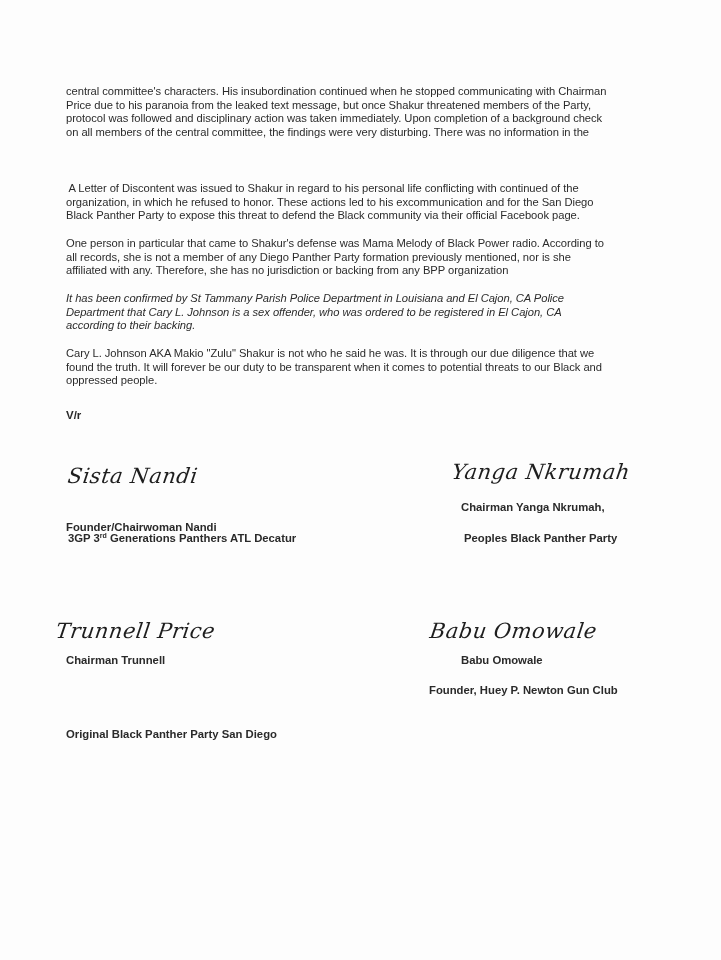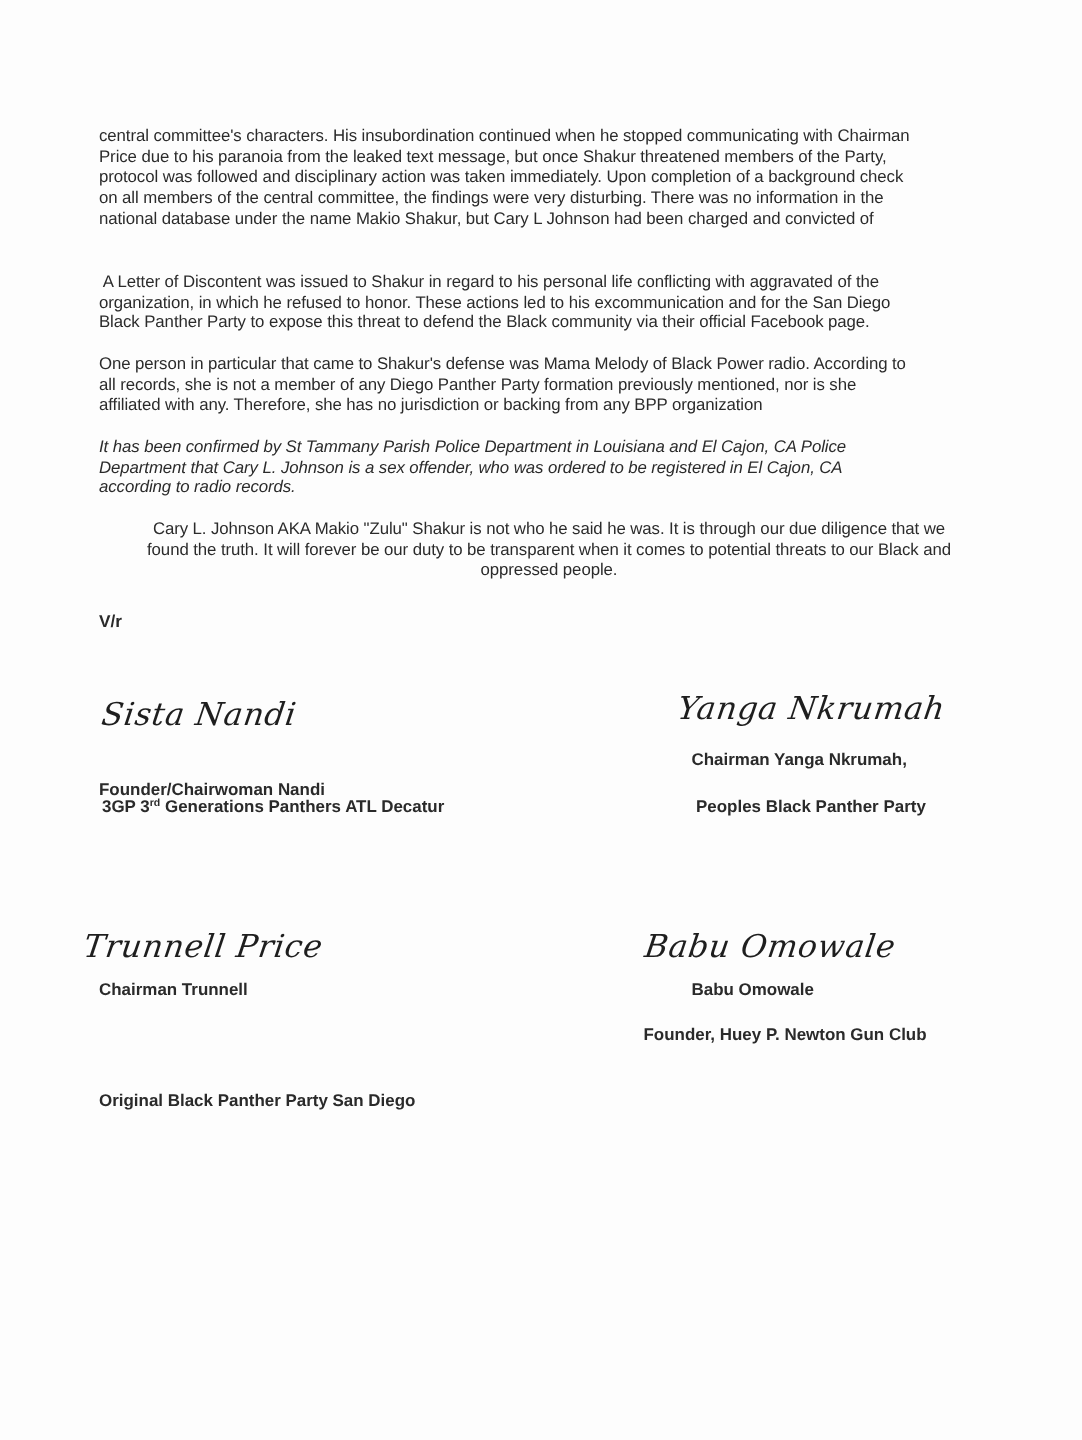--- a/index.html
+++ b/index.html
@@ -50,42 +50,41 @@
 <body>
 
 <div class="page">
 
   <div class="body-text" style="top:85px;">
     <p class="para" style="top:0px;">
       <span class="line">central committee's characters. His insubordination continued when he stopped communicating with Chairman</span>
       <span class="line">Price due to his paranoia from the leaked text message, but once Shakur threatened members of the Party,</span>
       <span class="line">protocol was followed and disciplinary action was taken immediately.  Upon completion of a background check</span>
       <span class="line">on all members of the central committee, the findings were very disturbing. There was no information in the</span>
-      <span class="line">national database under the name Makio Shakur, but Cary L Johnson had been charged and convicted of</span>
     </p>
 
     <p class="para" style="top:97px;">
-      <span class="line" style="white-space:pre;"> A Letter of Discontent was issued to Shakur in regard to his personal life conflicting with aggravated of the</span>
+      <span class="line" style="white-space:pre;"> A Letter of Discontent was issued to Shakur in regard to his personal life conflicting with continued of the</span>
       <span class="line">organization, in which he refused to honor. These actions led to his excommunication and for the San Diego</span>
       <span class="line">Black Panther Party to expose this threat to defend the Black community via their official Facebook page.</span>
     </p>
 
     <p class="para" style="top:152px;">
       <span class="line">One person in particular that came to Shakur's defense was Mama Melody of Black Power radio. According to</span>
       <span class="line">all records, she is not a member of any Diego Panther Party formation previously mentioned, nor is she</span>
       <span class="line">affiliated with any. Therefore, she has no jurisdiction or backing from any BPP organization</span>
     </p>
 
     <p class="para" style="top:207px;font-style:italic;">
       <span class="line">It has been confirmed by St Tammany Parish Police Department in Louisiana and El Cajon, CA Police</span>
       <span class="line">Department that Cary L. Johnson is a sex offender, who was ordered to be registered in El Cajon, CA</span>
-      <span class="line">according to radio records.</span>
+      <span class="line">according to their backing.</span>
     </p>
 
-    <p class="para" style="top:262px;text-align:center;">
+    <p class="para" style="top:262px;">
       <span class="line">Cary L. Johnson AKA Makio "Zulu" Shakur is not who he said he was. It is through our due diligence that we</span>
       <span class="line">found the truth. It will forever be our duty to be transparent when it comes to potential threats to our Black and</span>
       <span class="line">oppressed people.</span>
     </p>
   </div>
 
   <div class="vr">V/r</div>
 
   <div class="sig" style="left:68px; top:464px;">Sista Nandi</div>
   <div class="sig-line" style="left:66px; top:501px;margin-top:20px;">Founder/Chairwoman Nandi</div>

